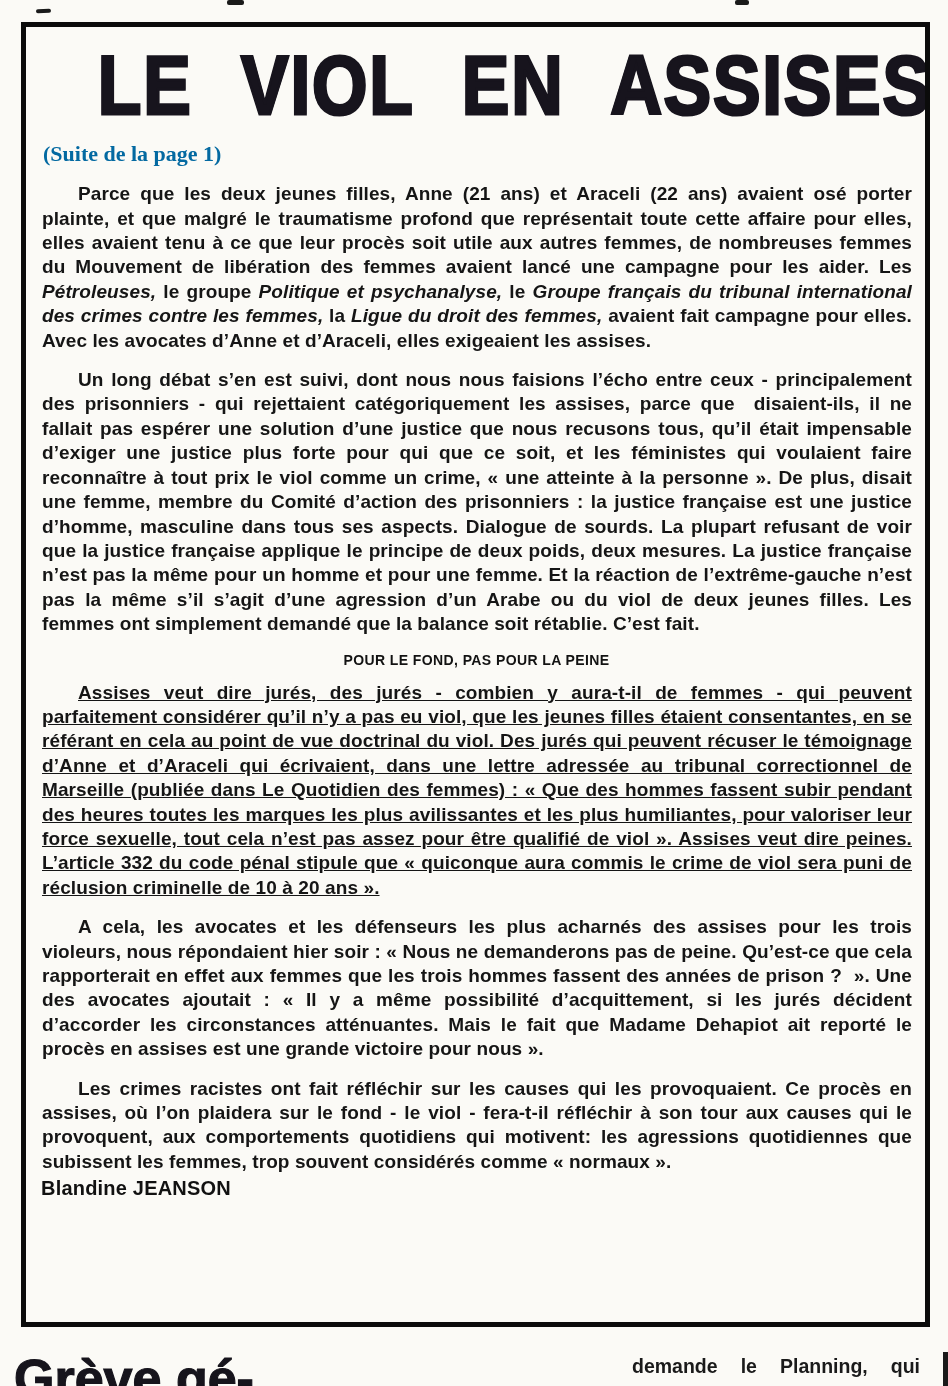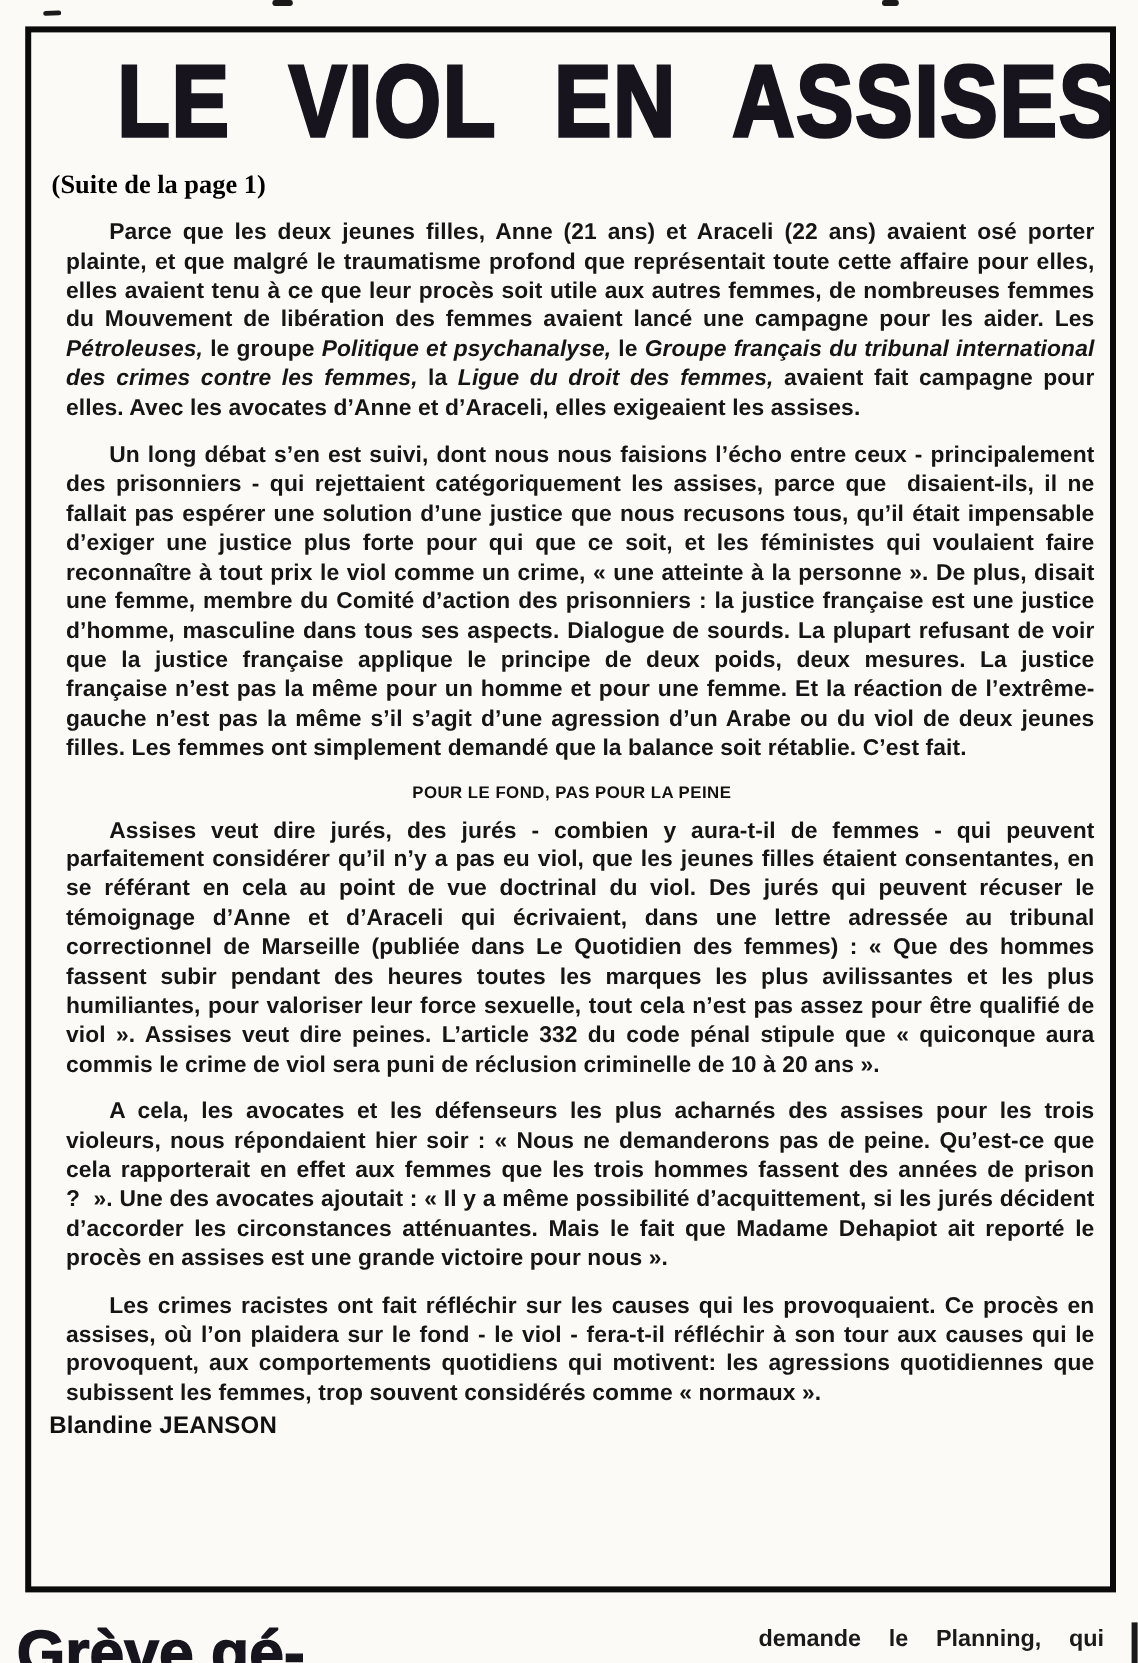--- a/index.html
+++ b/index.html
@@ -45,43 +45,43 @@
     transform-origin: 50% 50%;
     -webkit-text-stroke: 3px #17141d;
     text-shadow: 1px 0 0 #17141d, -1px 0 0 #17141d, 0 1px 0 #17141d;
   }
   .continuation {
     margin: 14px 0 16px 2px;
     font-family: "Liberation Serif", serif;
     font-weight: 700;
     font-size: 22px;
     line-height: 1.1;
-    color: #000000;
+    color: #0369a1;
   }
   .para {
-    margin: 15px 0 0 14px;
+    margin: 15px 0 0 1px;
     font-size: 19px;
     line-height: 24.4px;
     font-weight: 700;
     letter-spacing: 0.1px;
     text-align: justify;
     text-indent: 36px;
     color: #151515;
   }
   .para em { font-style: italic; font-weight: 700; }
   .section-heading {
     margin: 11px 0 0 0;
     font-size: 14px;
     line-height: 24px;
     font-weight: 700;
     text-align: center;
     letter-spacing: 0.4px;
     color: #121212;
   }
-  .section-heading + .para { margin-top: 9px; }
+  .section-heading + .para { margin-top: 9px; text-decoration: underline; }
   .byline {
     margin: 3px 6px 0 0;
     font-size: 20px;
     font-weight: 700;
     text-align: left;
     letter-spacing: 0.2px;
     color: #111;
   }
   .bottom-strip {
     position: absolute;

